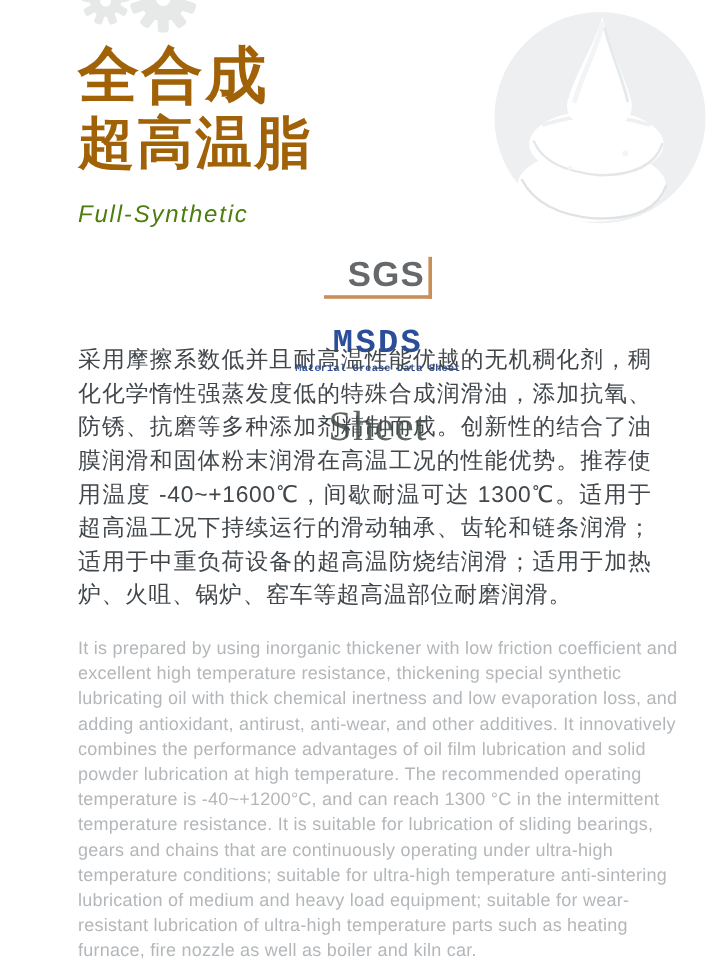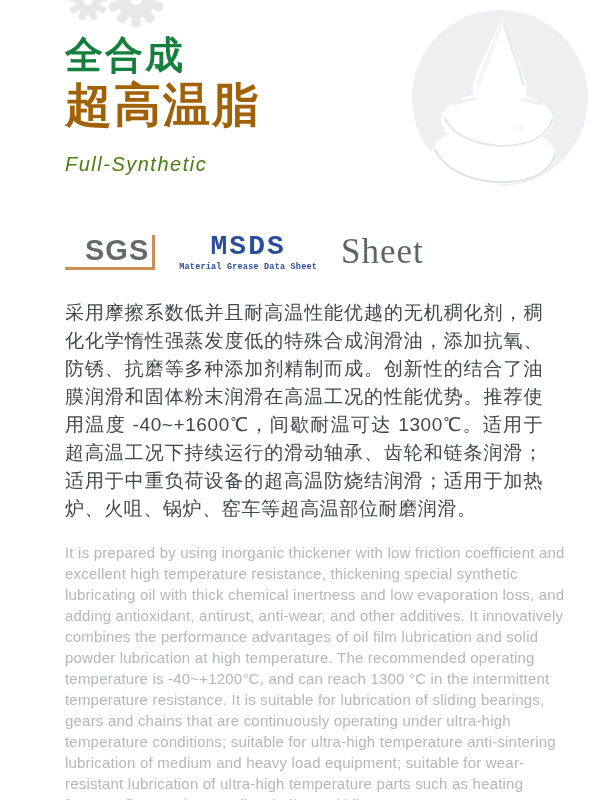--- a/index.html
+++ b/index.html
@@ -11,26 +11,26 @@
   .page{position:relative;width:600px;height:800px;background:#fff;overflow:hidden;}
 
   
   .gears{position:absolute;left:0;top:0;width:200px;height:40px;}
 
   
   .product-visual{position:absolute;left:405px;top:0px;width:195px;height:200px;}
 
   .content{position:absolute;left:65px;top:34px;width:500px;}
 
-  .title-cn{color:#15803d;font-size:38px;font-weight:600;line-height:1.12;letter-spacing:2px;margin:0;}
+  .title-cn{color:#a16207;font-size:51px;font-weight:600;line-height:1.12;letter-spacing:2px;margin:0;}
   .title-cn-red{color:#a16207;font-size:47px;font-weight:800;line-height:1.1;letter-spacing:2px;margin:2px 0 0 0;}
 
   .subtitle{margin-top:17px;color:#4d7c0f;font-size:20px;line-height:35px;font-style:italic;letter-spacing:1.5px;font-weight:500;}
 
-  .certs{margin-top:44px;display:flex;align-items:center;gap:24px;height:52px;}
+  .certs{margin-top:17px;display:flex;align-items:center;gap:24px;height:52px;flex-direction:column;}
   .sgs-logo{display:inline-block;color:#66696c;font-size:29px;font-weight:800;letter-spacing:1px;
     border-bottom:3px solid #c98f57;border-right:3px solid #c98f57;
     padding:0 3px 2px 20px;line-height:1.05;}
   .msds-logo{display:flex;flex-direction:column;align-items:center;line-height:1;font-family:Liberation Mono, monospace;}
   .msds-main{color:#2b4e9b;font-size:28px;font-weight:800;letter-spacing:2px;}
   .msds-sub{color:#2b4e9b;font-size:8.5px;font-weight:700;margin-top:2px;letter-spacing:0.2px;white-space:nowrap;}
   .rohs-logo{font-family:"Liberation Serif", serif;color:#5c675f;font-size:35px;font-weight:400;letter-spacing:1px;}
 
   .desc-cn{margin-top:21px;width:478px;color:#42474c;font-size:19px;line-height:28px;
     text-align:justify;letter-spacing:0.6px;}

